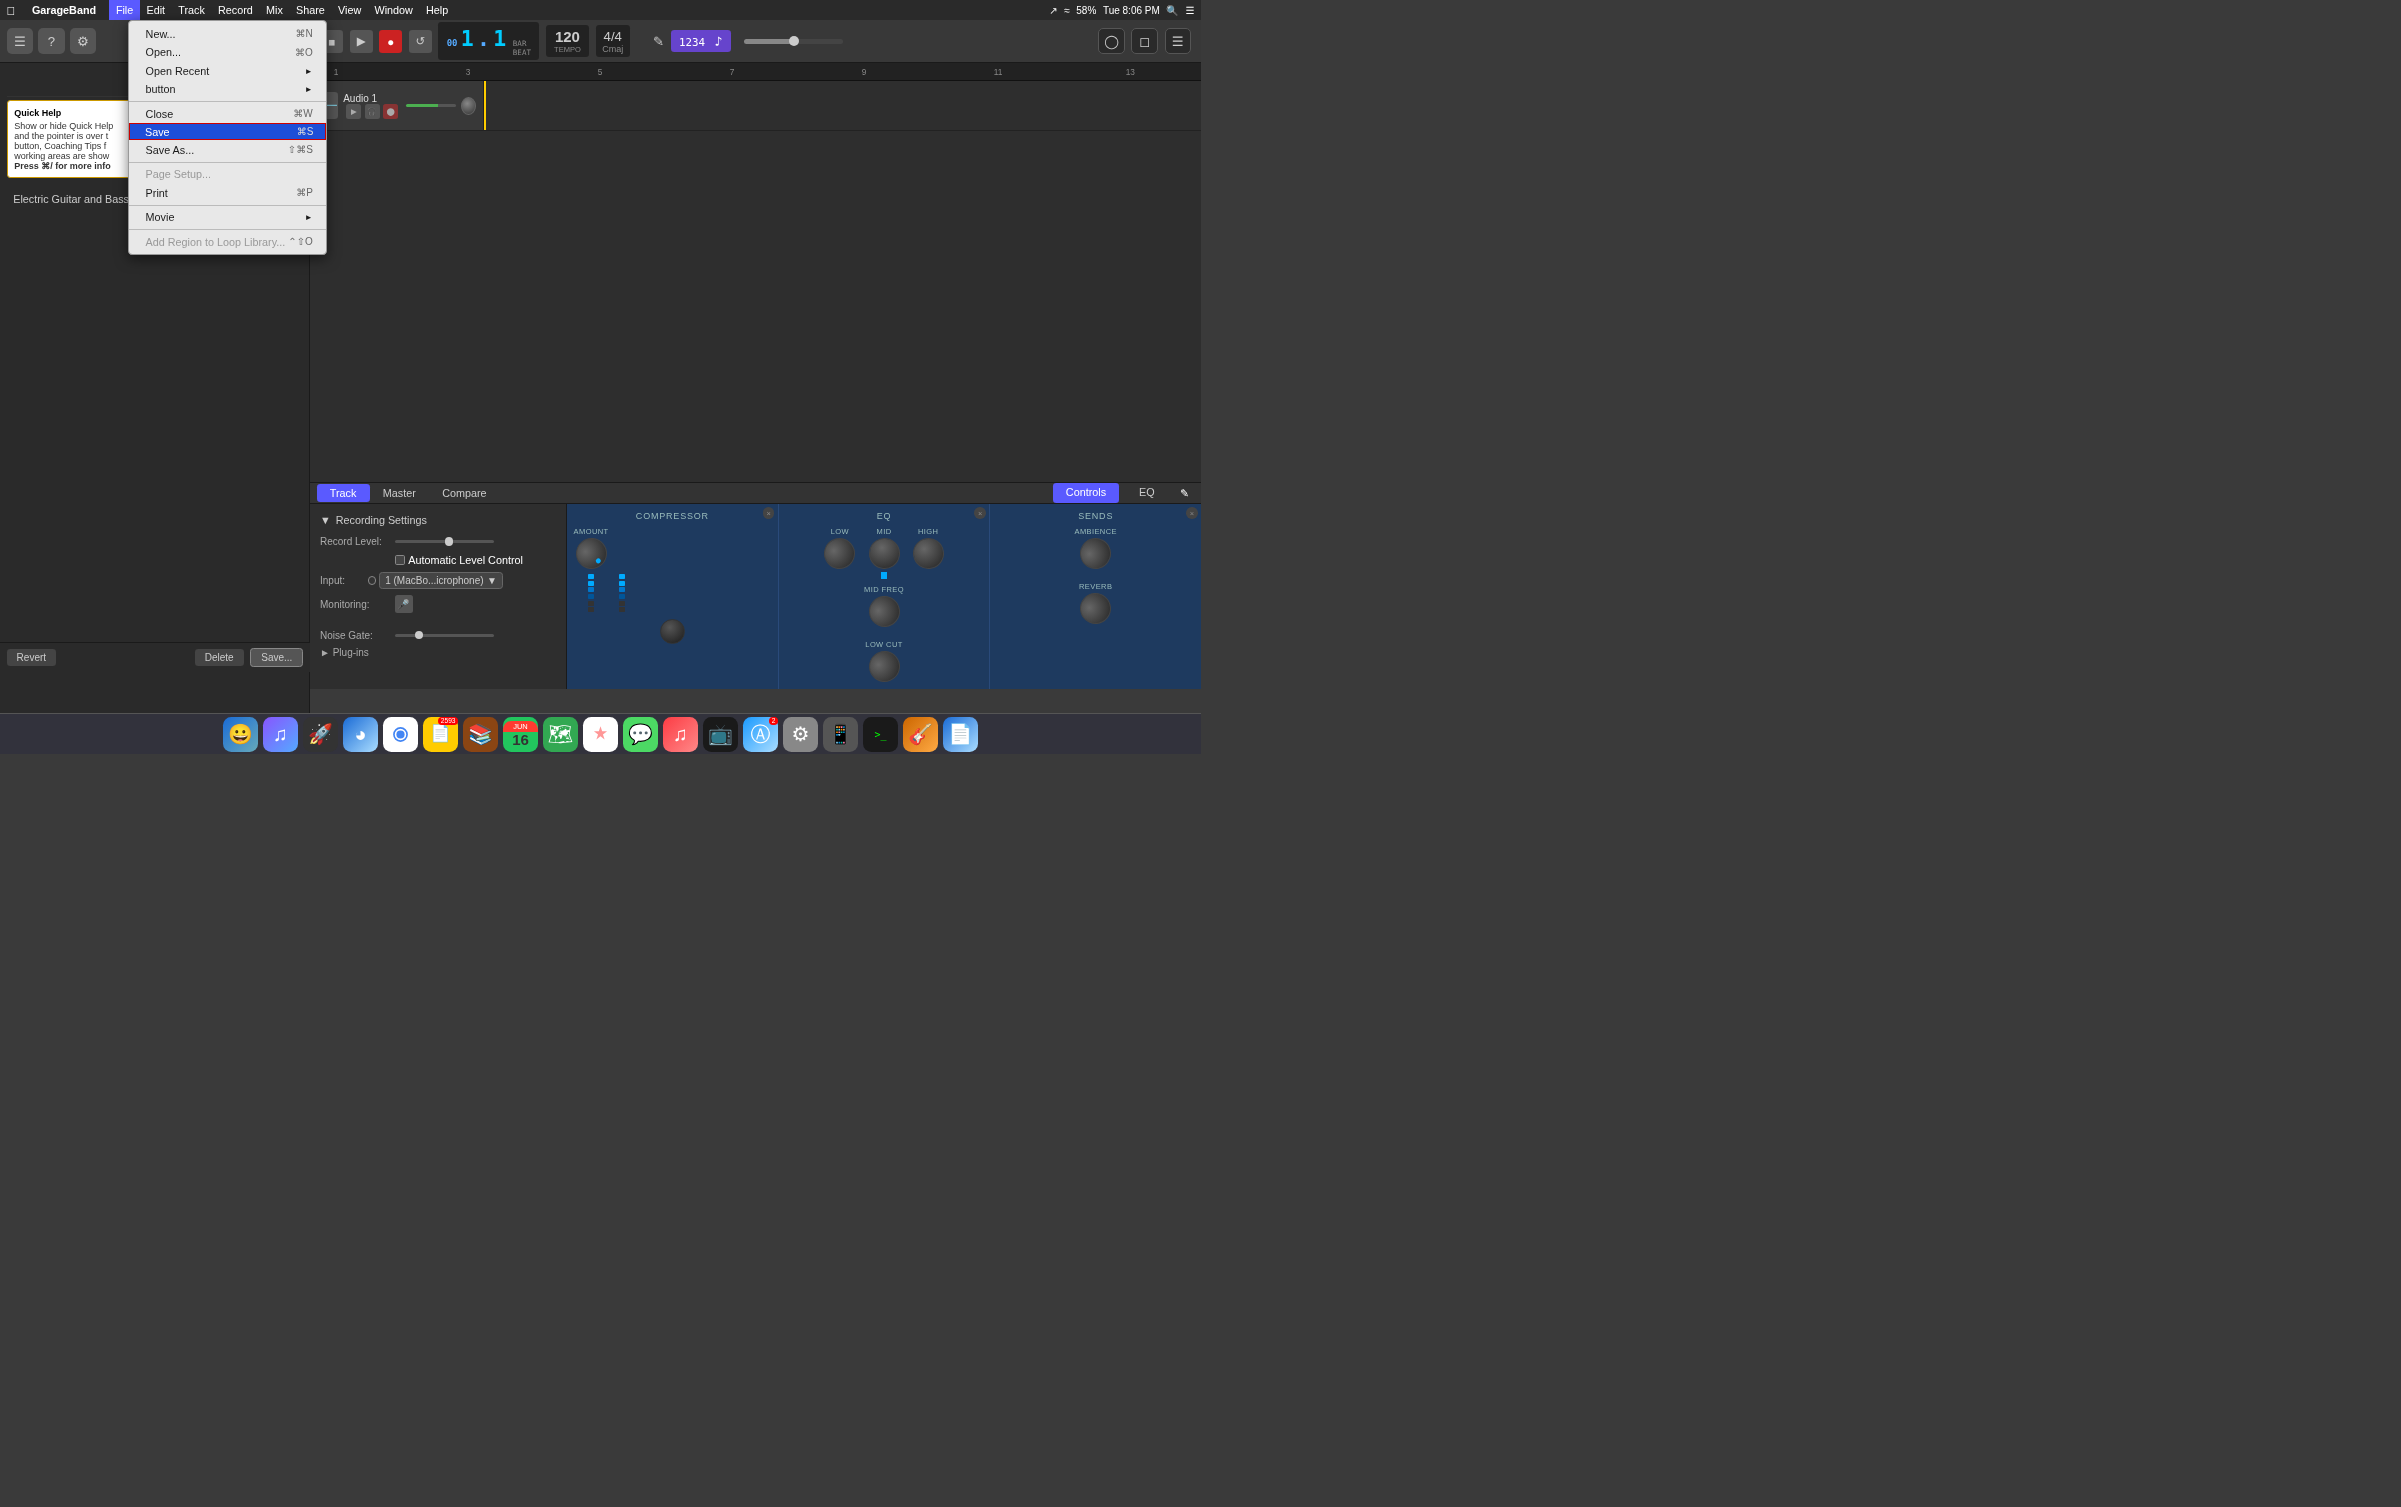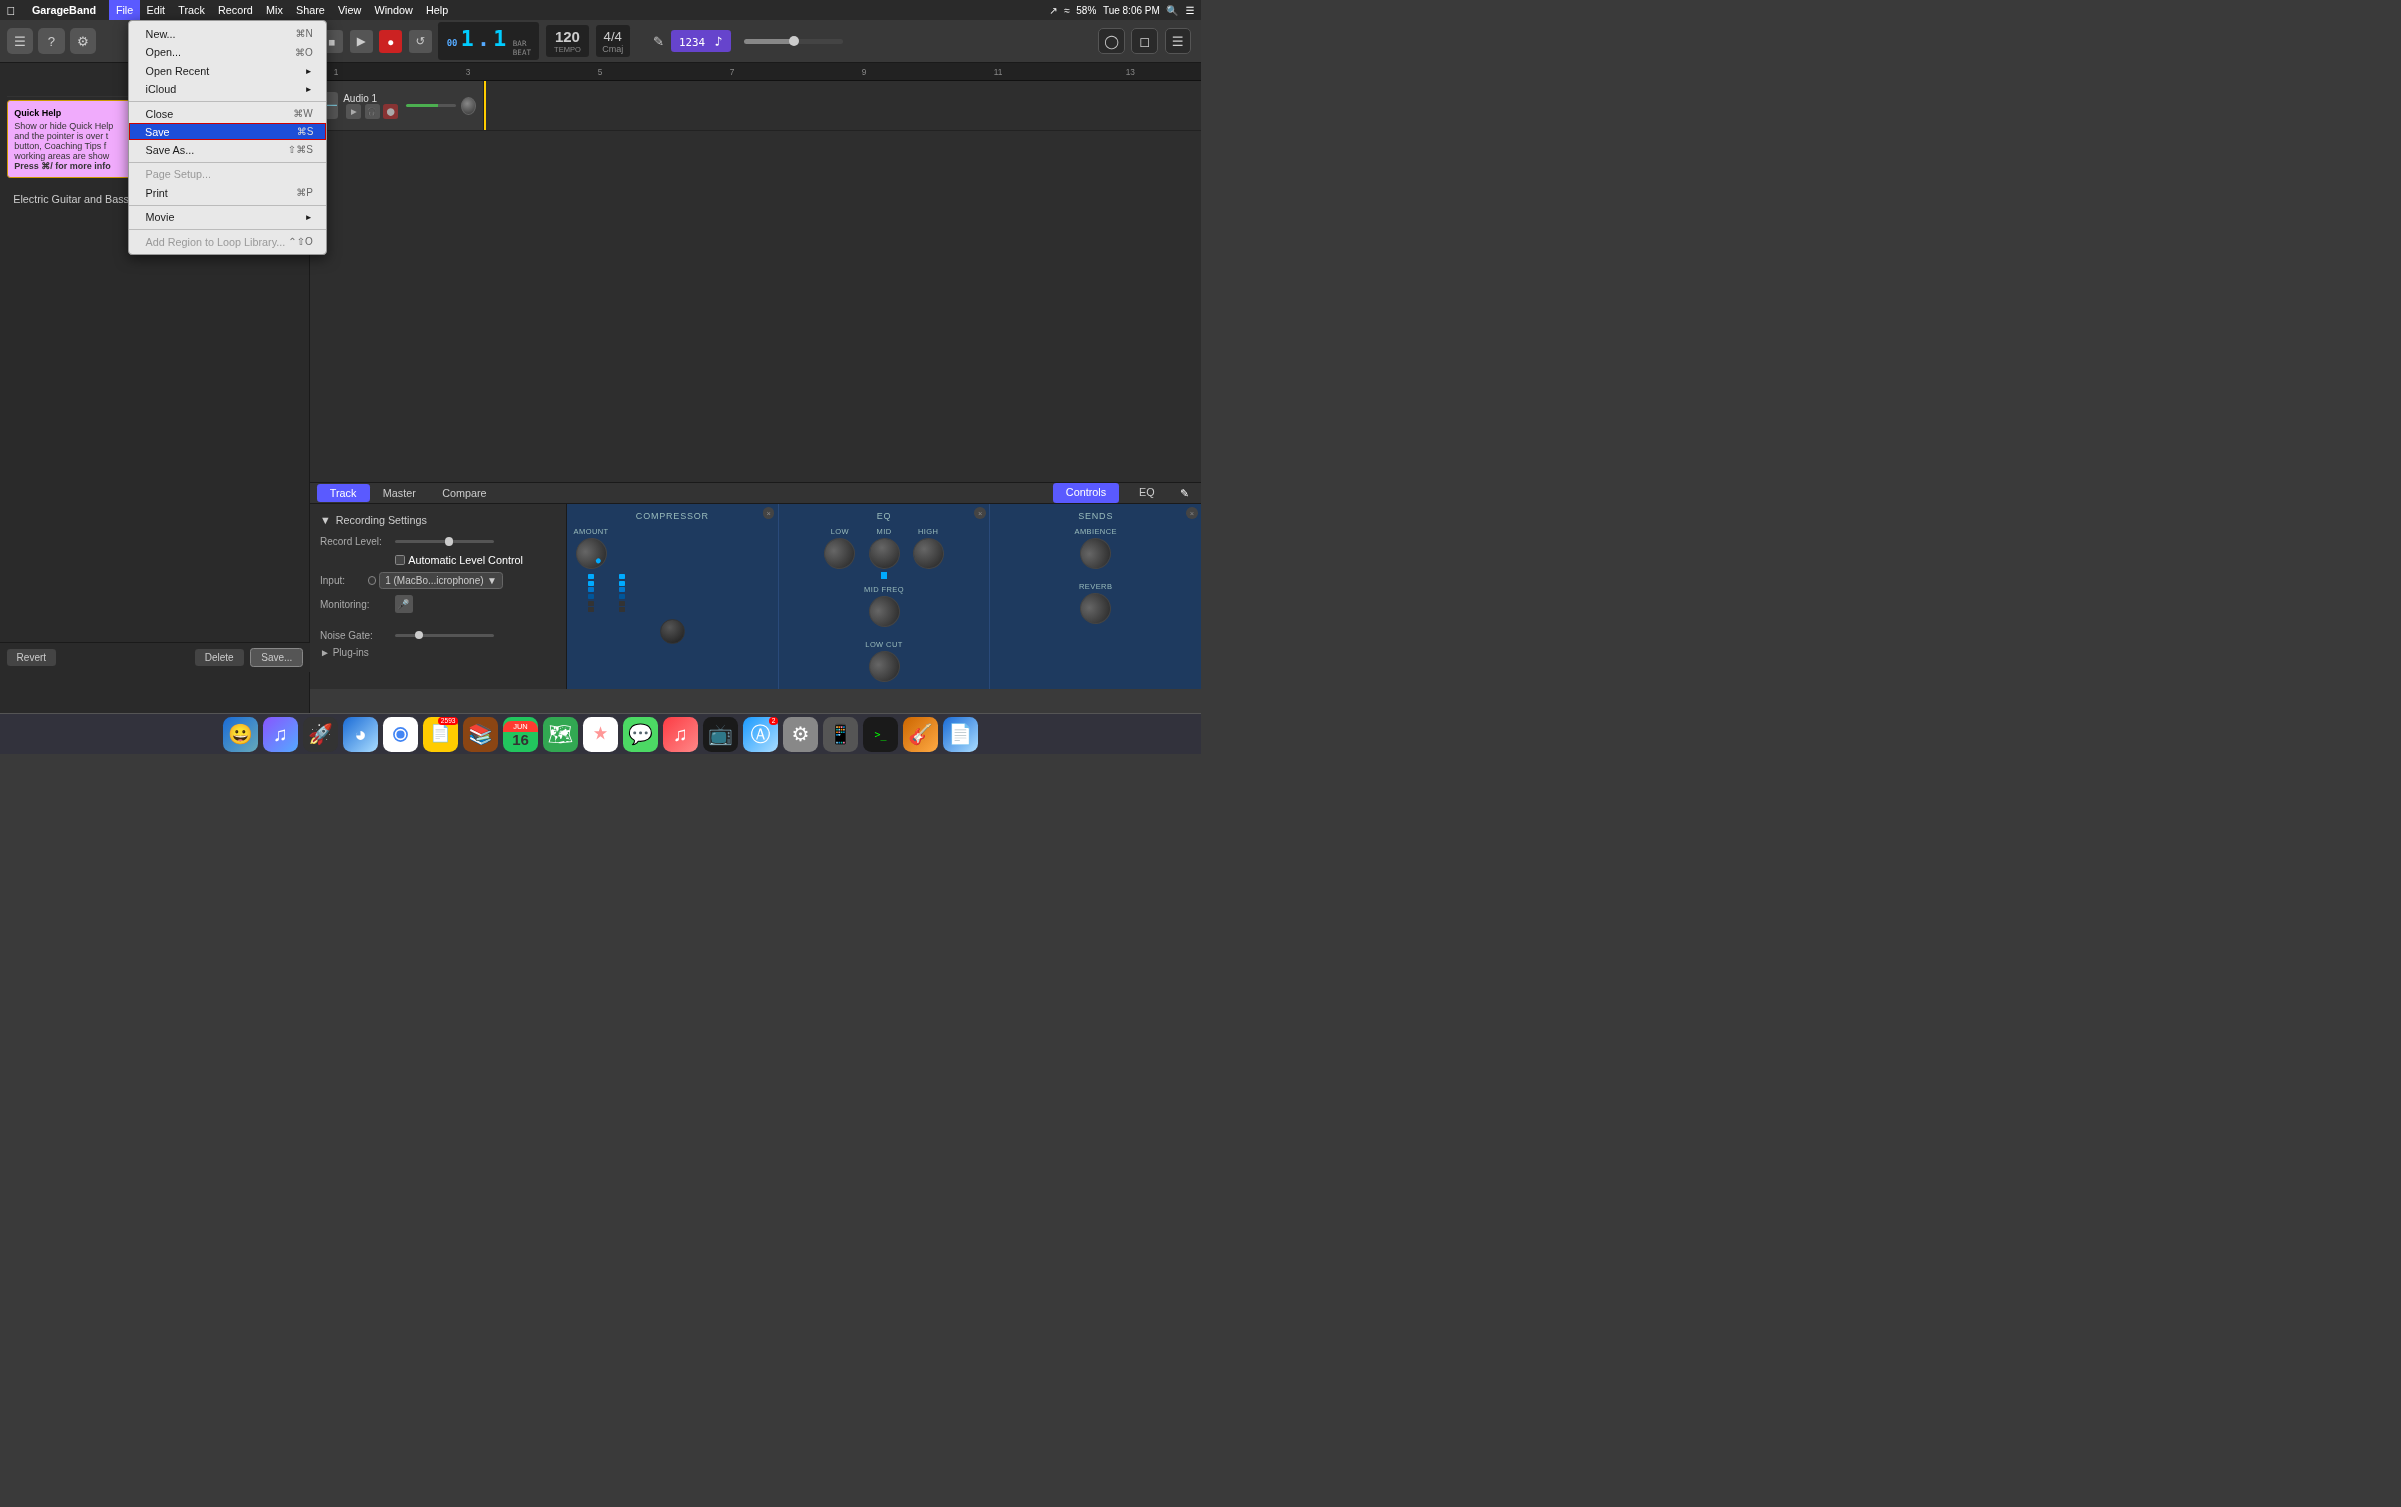--- a/index.html
+++ b/index.html
@@ -121,21 +121,21 @@
       display: flex;
       flex-direction: column;
       position: relative;
     }
 
     
     .quick-help {
       position: absolute;
       top: 80px;
       left: 6.6px;
-      background: #f0abfc;
+      background: #ffffff;
       border: 0.8px solid #cc9900;
       border-radius: 3.3px;
       padding: 6.6px;
       width: 124px;
       z-index: 500;
       font-size: 9px;
       color: #333;
     }
     .quick-help-title {
       font-weight: bold;
@@ -605,21 +605,21 @@
   </div>
   <div class="dropdown-item">
     <span>Open...</span>
     <span class="dropdown-shortcut">⌘O</span>
   </div>
   <div class="dropdown-item">
     <span>Open Recent</span>
     <span class="dropdown-arrow">►</span>
   </div>
   <div class="dropdown-item">
-    <span>iCloud</span>
+    <span>button</span>
     <span class="dropdown-arrow">►</span>
   </div>
   <div class="dropdown-separator"></div>
   <div class="dropdown-item">
     <span>Close</span>
     <span class="dropdown-shortcut">⌘W</span>
   </div>
   <div class="dropdown-item highlighted">
     <span>Save</span>
     <span class="dropdown-shortcut">⌘S</span>

